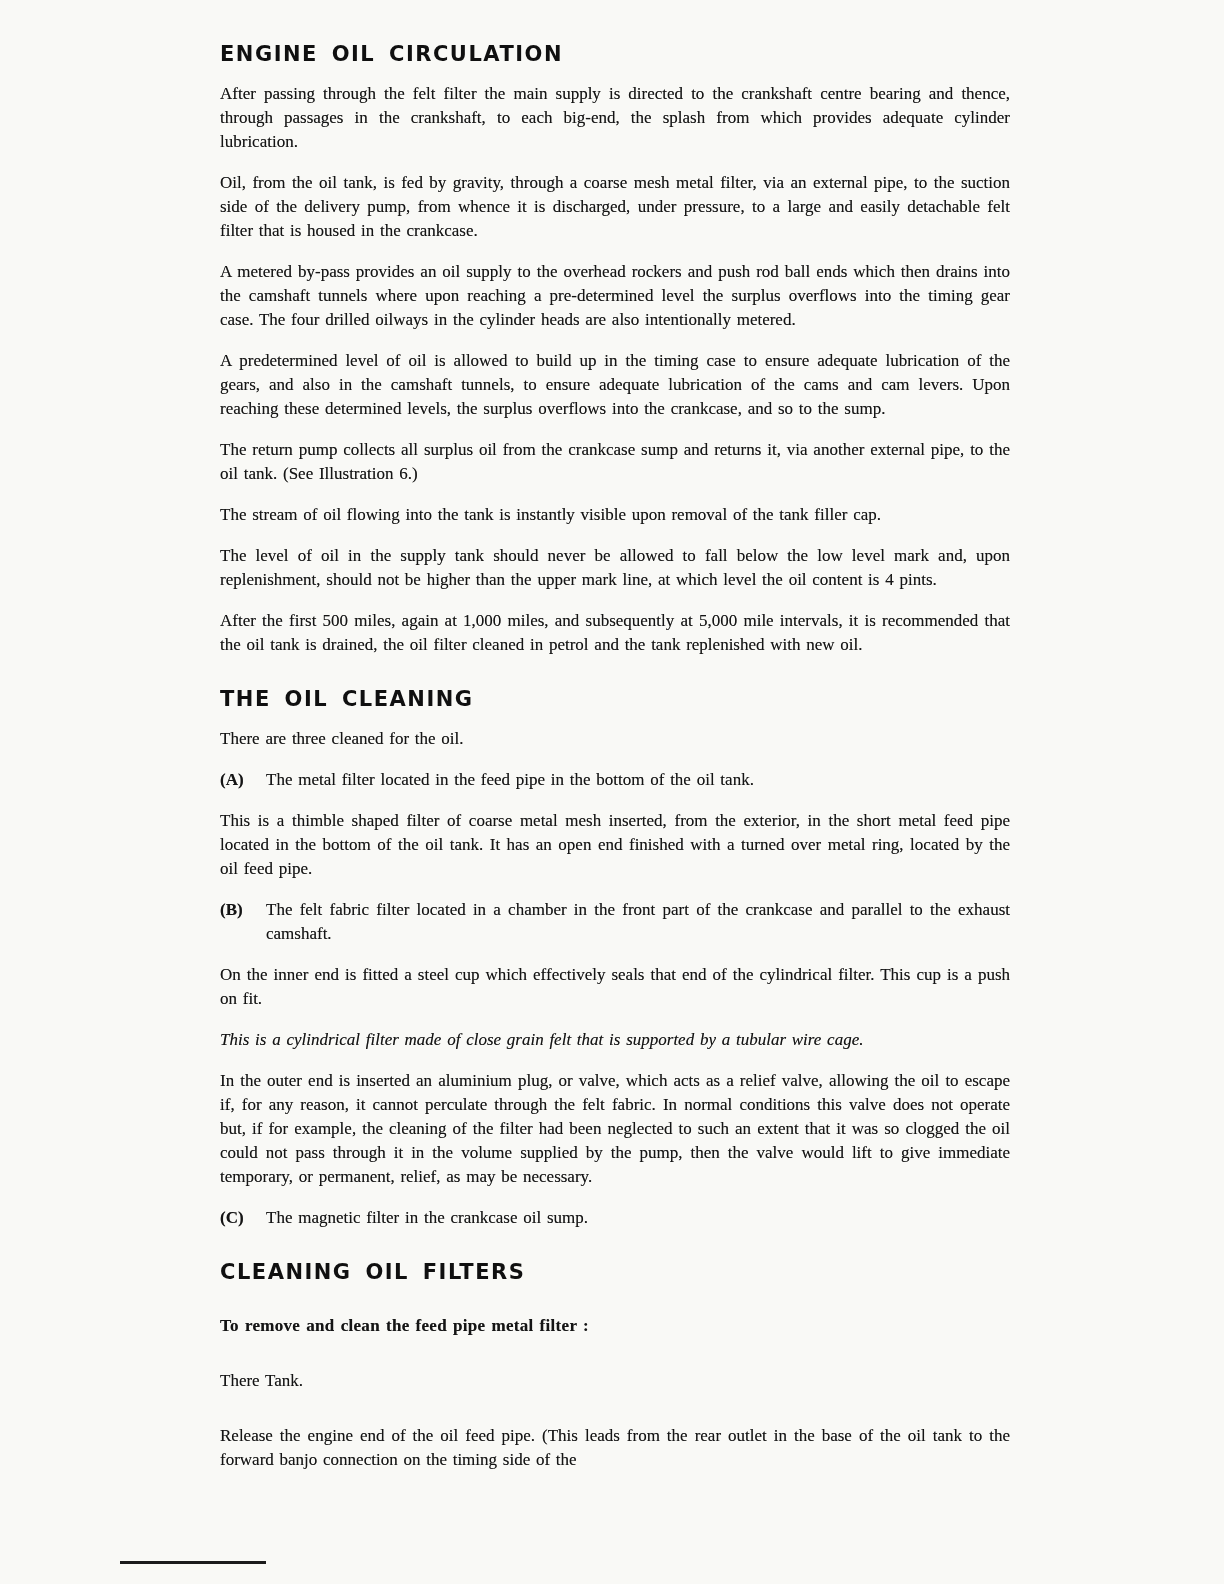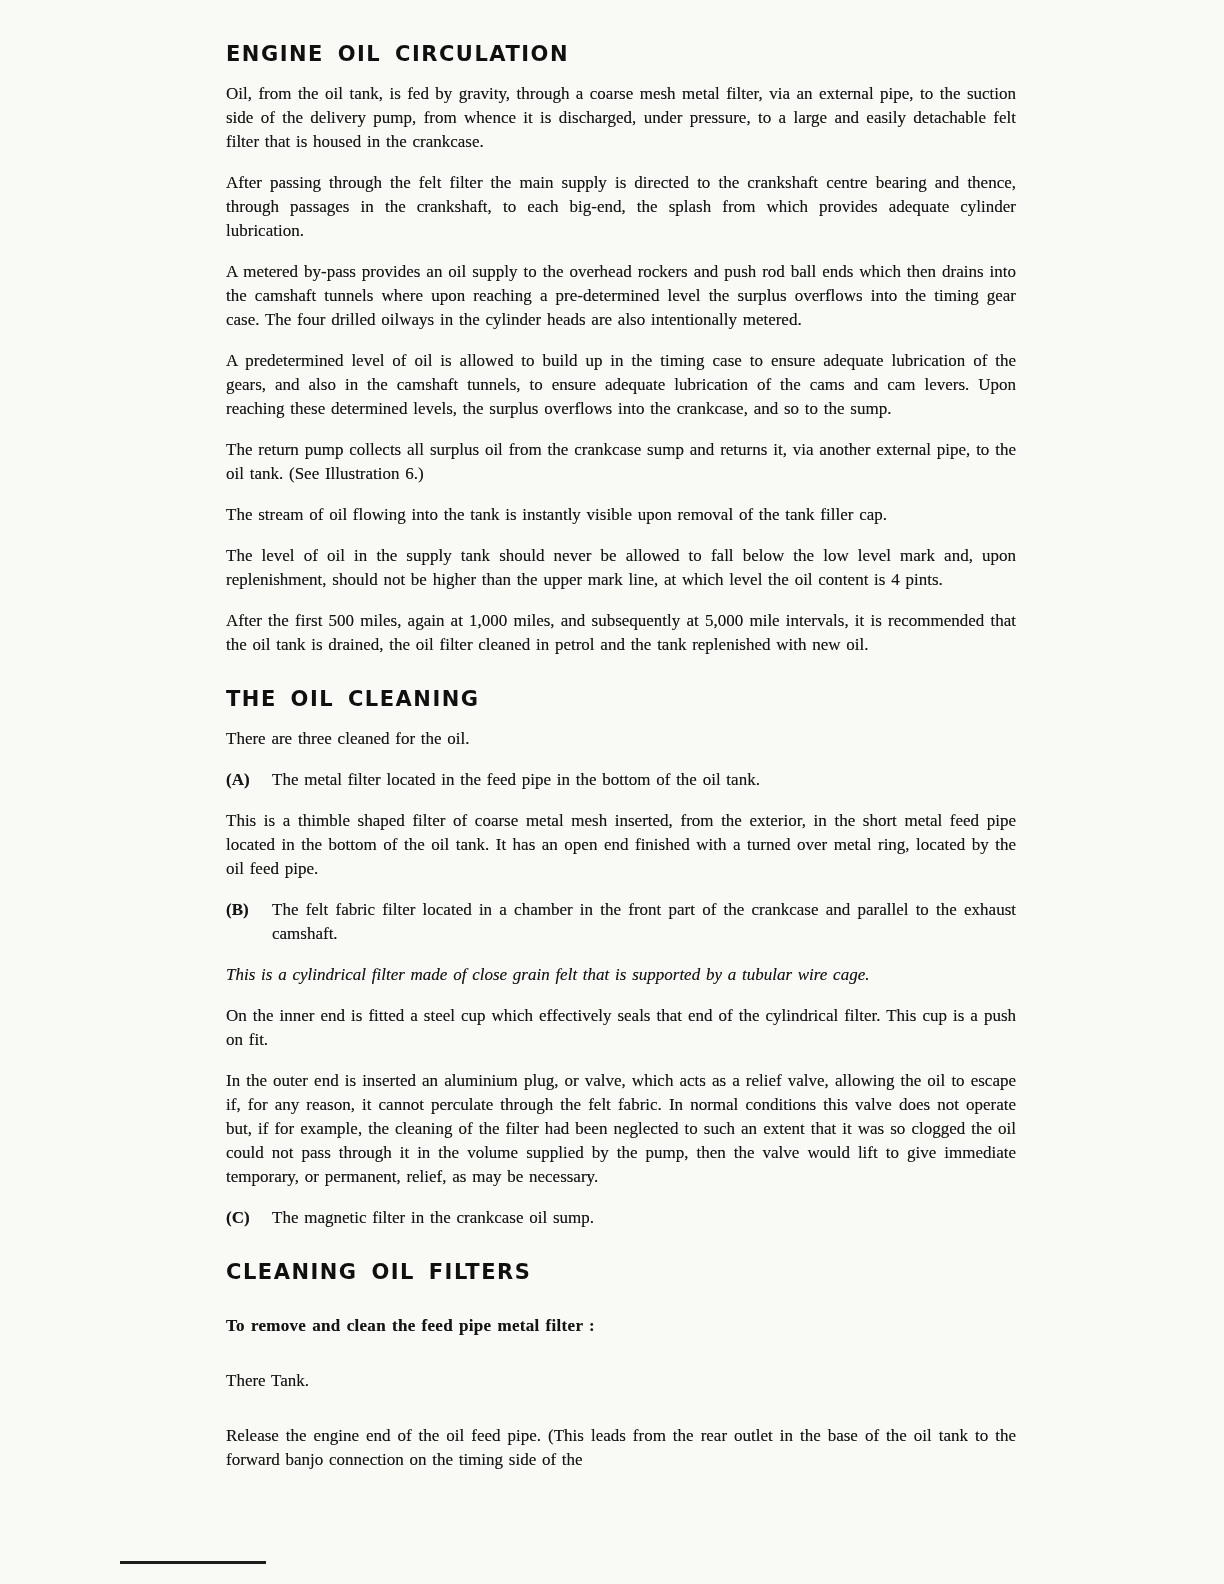--- a/index.html
+++ b/index.html
@@ -12,21 +12,21 @@
     width: 1224px;
     height: 1584px;
     background: #f9f9f6;
     font-family: "Liberation Serif", "DejaVu Serif", serif;
     color: #151515;
     overflow: hidden;
   }
   .content {
     position: absolute;
     top: 42px;
-    left: 226px;
+    left: 220px;
     width: 790px;
   }
   .heading {
     font-family: "DejaVu Sans", "Liberation Sans", sans-serif;
     font-weight: 700;
     font-size: 21px;
     letter-spacing: 1.5px;
     word-spacing: 5px;
     color: #101010;
     margin: 30px 0 16px 0;
@@ -84,22 +84,22 @@
     background: #1b1b1b;
   }
 </style>
 </head>
 <body>
 
 <div class="page">
   <div class="content">
 
     <div class="heading first">ENGINE OIL CIRCULATION</div>
+    <p class="body-par">After passing through the felt filter the main supply is directed to the crankshaft centre bearing and thence, through passages in the crankshaft, to each big-end, the splash from which provides adequate cylinder lubrication.</p>
     <p class="body-par">Oil, from the oil tank, is fed by gravity, through a coarse mesh metal filter, via an external pipe, to the suction side of the delivery pump, from whence it is discharged, under pressure, to a large and easily detachable felt filter that is housed in the crankcase.</p>
-    <p class="body-par">After passing through the felt filter the main supply is directed to the crankshaft centre bearing and thence, through passages in the crankshaft, to each big-end, the splash from which provides adequate cylinder lubrication.</p>
     <p class="body-par">A metered by-pass provides an oil supply to the overhead rockers and push rod ball ends which then drains into the camshaft tunnels where upon reaching a pre-determined level the surplus overflows into the timing gear case.  The four drilled oilways in the cylinder heads are also intentionally metered.</p>
     <p class="body-par">A predetermined level of oil is allowed to build up in the timing case to ensure adequate lubrication of the gears, and also in the camshaft tunnels, to ensure adequate lubrication of the cams and cam levers.  Upon reaching these determined levels, the surplus overflows into the crankcase, and so to the sump.</p>
     <p class="body-par">The return pump collects all surplus oil from the crankcase sump and returns it, via another external pipe, to the oil tank.  (See Illustration 6.)</p>
     <p class="body-par">The stream of oil flowing into the tank is instantly visible upon removal of the tank filler cap.</p>
 
     <p class="body-par">The level of oil in the supply tank should never be allowed to fall below the low level mark and, upon replenishment, should not be higher than the upper mark line, at which level the oil content is 4 pints.</p>
     <p class="body-par">After the first 500 miles, again at 1,000 miles, and subsequently at 5,000 mile intervals, it is recommended that the oil tank is drained, the oil filter cleaned in petrol and the tank replenished with new oil.</p>
 
     <div class="heading">THE OIL CLEANING</div>
     <p class="body-par">There are three cleaned for the oil.</p>
@@ -107,22 +107,22 @@
     <div class="list-item">
       <span class="list-label">(A)</span>
       <span class="list-text">The metal filter located in the feed pipe in the bottom of the oil tank.</span>
     </div>
     <p class="body-par sub-par">This is a thimble shaped filter of coarse metal mesh inserted, from the exterior, in the short metal feed pipe located in the bottom of the oil tank.  It has an open end finished with a turned over metal ring, located by the oil feed pipe.</p>
 
     <div class="list-item">
       <span class="list-label">(B)</span>
       <span class="list-text">The felt fabric filter located in a chamber in the front part of the crankcase and parallel to the exhaust camshaft.</span>
     </div>
+    <p class="body-par sub-par">On the inner end is fitted a steel cup which effectively seals that end of the cylindrical filter.  This cup is a push on fit.</p>
     <p class="body-par sub-par italic-par">This is a cylindrical filter made of close grain felt that is supported by a tubular wire cage.</p>
-    <p class="body-par sub-par">On the inner end is fitted a steel cup which effectively seals that end of the cylindrical filter.  This cup is a push on fit.</p>
     <p class="body-par sub-par">In the outer end is inserted an aluminium plug, or valve, which acts as a relief valve, allowing the oil to escape if, for any reason, it cannot perculate through the felt fabric.  In normal conditions this valve does not operate but, if for example, the cleaning of the filter had been neglected to such an extent that it was so clogged the oil could not pass through it in the volume supplied by the pump, then the valve would lift to give immediate temporary, or permanent, relief, as may be necessary.</p>
 
     <div class="list-item">
       <span class="list-label">(C)</span>
       <span class="list-text">The magnetic filter in the crankcase oil sump.</span>
     </div>
 
     <div class="heading">CLEANING OIL FILTERS</div>
     <div class="gap-lg"></div>
     <p class="body-par bold-par">To remove and clean the feed pipe metal filter :</p>

